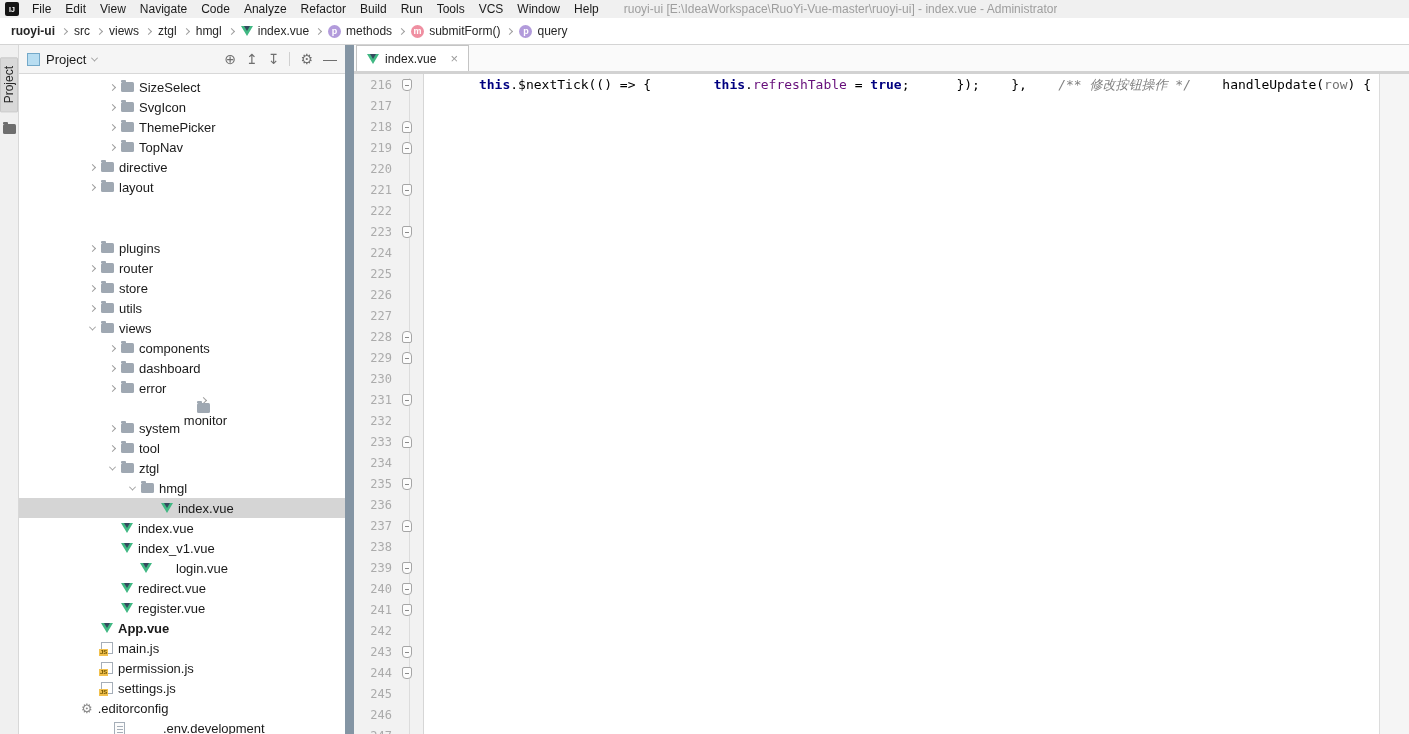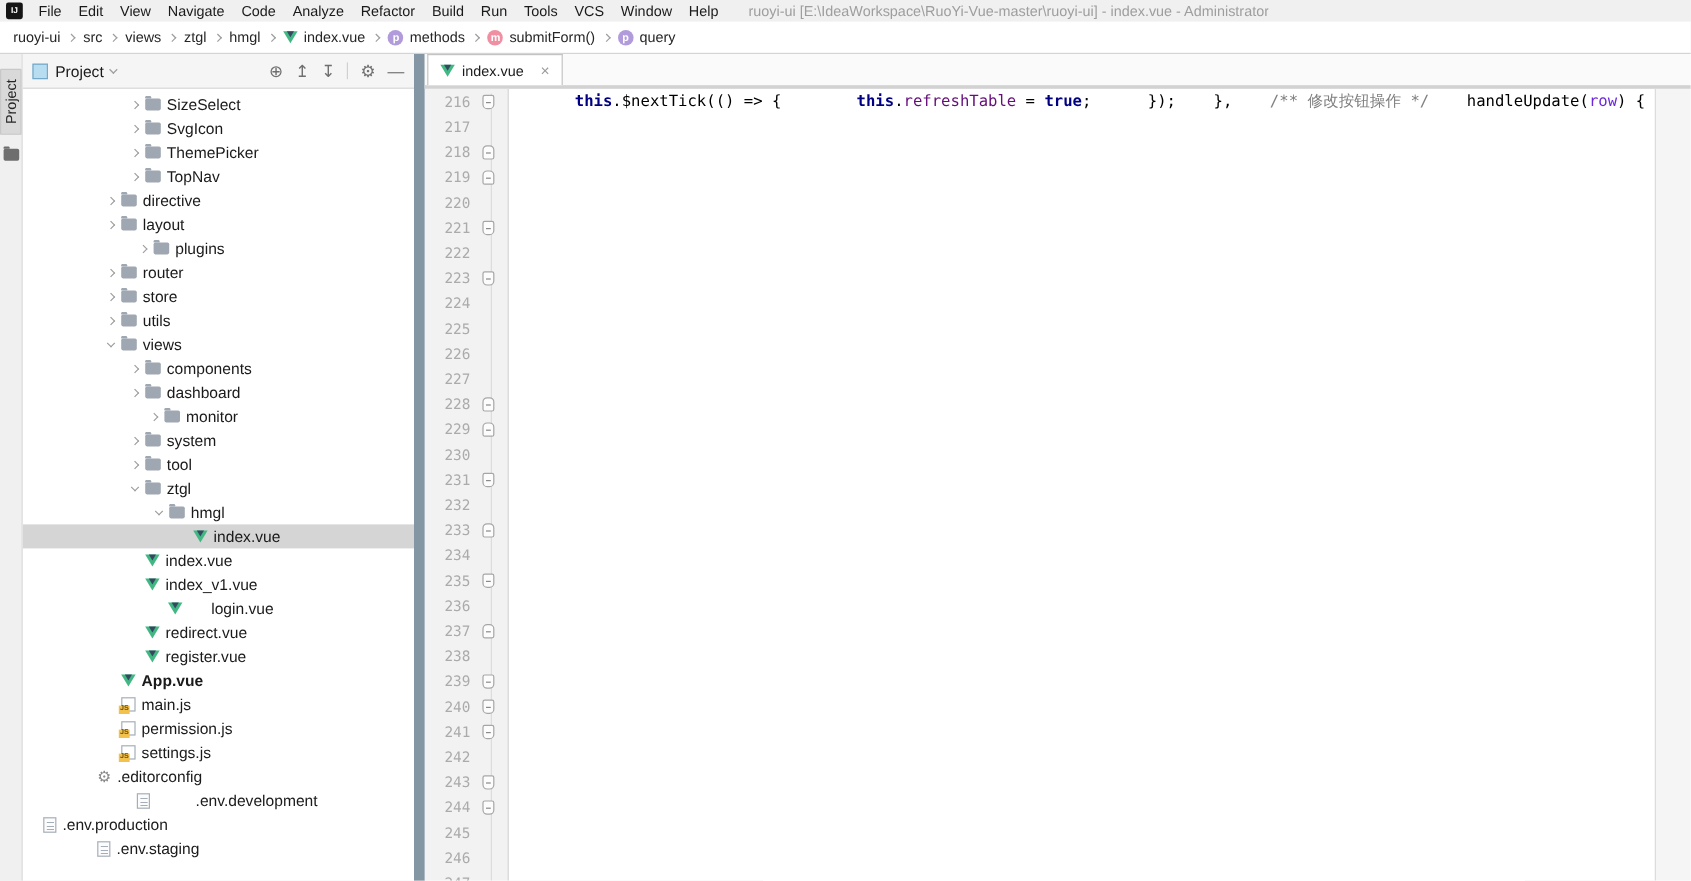--- a/index.html
+++ b/index.html
@@ -10,21 +10,21 @@
   .menubar{height:18px;display:flex;align-items:center;background:#F0F0F0;font-size:12px;color:#1a1a1a;padding-left:5px}
   .logo{width:14px;height:14px;background:#151515;color:#fff;font-size:7px;font-weight:bold;
         display:flex;align-items:center;justify-content:center;border-radius:2px;margin-right:6px;flex:none}
   .menu-item{padding:0 7px;white-space:nowrap;cursor:default}
   .win-title{color:#9E9E9E;margin-left:18px;white-space:nowrap;overflow:hidden}
 
   
   .crumbs{height:27px;background:#fff;border-bottom:1px solid #D4D4D4;display:flex;align-items:center;
           padding-left:10px;font-size:12px;color:#262626}
   .crumb{display:flex;align-items:center;gap:5px;padding:0 1px;white-space:nowrap}
-  .crumb.first .crumb-label{font-weight:normal}
+  .crumb.first .crumb-label{font-weight:bold}
   .chv{width:5px;height:5px;border-right:1.3px solid #9E9E9E;border-bottom:1.3px solid #9E9E9E;
        display:inline-block;flex:none}
   .chv.right{transform:rotate(-45deg)}
   .chv.down{transform:rotate(45deg) translate(-1px,-1px)}
   .crumb-sep{margin:0 6px;display:flex;align-items:center}
   .badge{width:13px;height:13px;border-radius:50%;color:#fff;font-size:9px;font-weight:bold;
          display:flex;align-items:center;justify-content:center;flex:none}
   .badge.p{background:#B29BDB}
   .badge.m{background:#EF8FA1}
 
@@ -89,22 +89,22 @@
   .code{flex:1;position:relative;font-family:"DejaVu Sans Mono",monospace;font-size:13px;color:#000;
         overflow:hidden;padding-left:8px}
   .cline{height:21px;line-height:21px;white-space:pre}
   .cline{position:relative}
   .right-strip{width:30px;background:#F5F5F5;border-left:1px solid #DCDCDC;flex:none}
 
   
   .t-p{color:#000}
   .t-k{color:#000080;font-weight:bold}
   .t-f{color:#660E7A}
-  .t-c{color:#808080;}
-  .t-u{color:#6d28d9;text-underline-offset:2px}
+  .t-c{color:#808080;font-style:italic}
+  .t-u{color:#737373;text-underline-offset:2px}
 </style>
 </head>
 <body>
 
 <div class="menubar">
   <div class="logo">IJ</div>
   <div style="display:flex">
       <span class="menu-item">File</span>
       <span class="menu-item">Edit</span>
       <span class="menu-item">View</span>
@@ -237,21 +237,21 @@
           <span class="ic-folder"></span>
           <span class="tlabel">directive</span>
         </span>
         <span class="trow" style="padding-left: 65px;">
           <span class="chev-slot">
             <span class="chv right"></span>
           </span>
           <span class="ic-folder"></span>
           <span class="tlabel">layout</span>
         </span>
-        <span class="trow" style="padding-left: 92px;">
+        <span class="trow" style="padding-left: 65px; margin-top: 41px;">
           <span class="chev-slot">
             <span class="chv right"></span>
           </span>
           <span class="ic-folder"></span>
           <span class="tlabel">plugins</span>
         </span>
         <span class="trow" style="padding-left: 65px;">
           <span class="chev-slot">
             <span class="chv right"></span>
           </span>
@@ -286,21 +286,28 @@
           <span class="ic-folder"></span>
           <span class="tlabel">components</span>
         </span>
         <span class="trow" style="padding-left: 85px;">
           <span class="chev-slot">
             <span class="chv right"></span>
           </span>
           <span class="ic-folder"></span>
           <span class="tlabel">dashboard</span>
         </span>
-        <span class="trow" style="padding-left: 101px;">
+        <span class="trow" style="padding-left: 85px;">
+          <span class="chev-slot">
+            <span class="chv right"></span>
+          </span>
+          <span class="ic-folder"></span>
+          <span class="tlabel">error</span>
+        </span>
+        <span class="trow" style="padding-left: 42px; flex-direction: column;">
           <span class="chev-slot">
             <span class="chv right"></span>
           </span>
           <span class="ic-folder"></span>
           <span class="tlabel">monitor</span>
         </span>
         <span class="trow" style="padding-left: 85px;">
           <span class="chev-slot">
             <span class="chv right"></span>
           </span>

